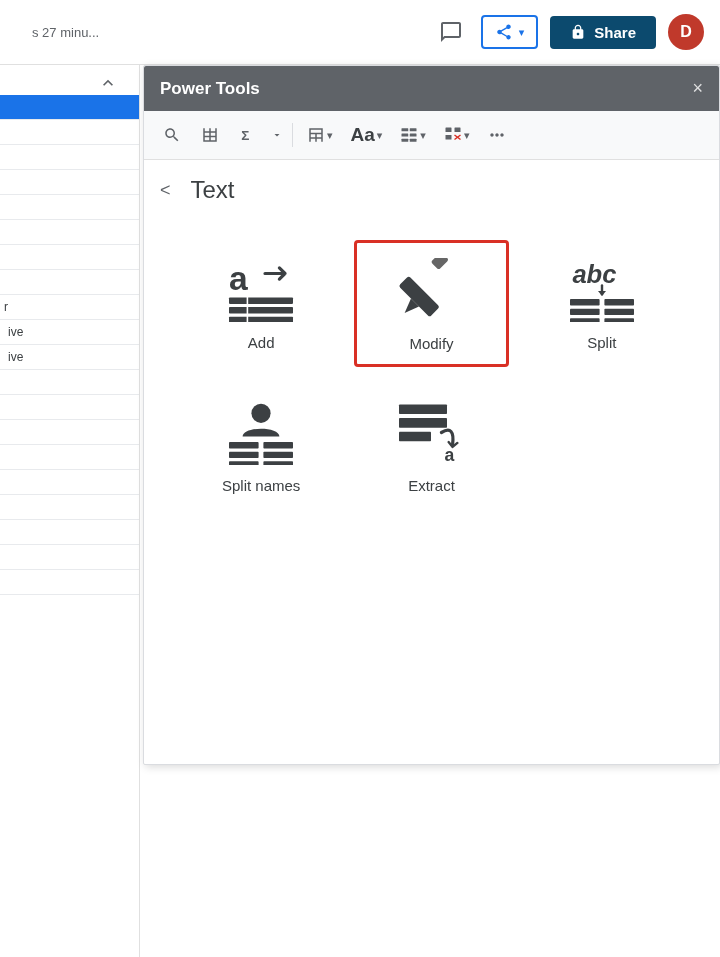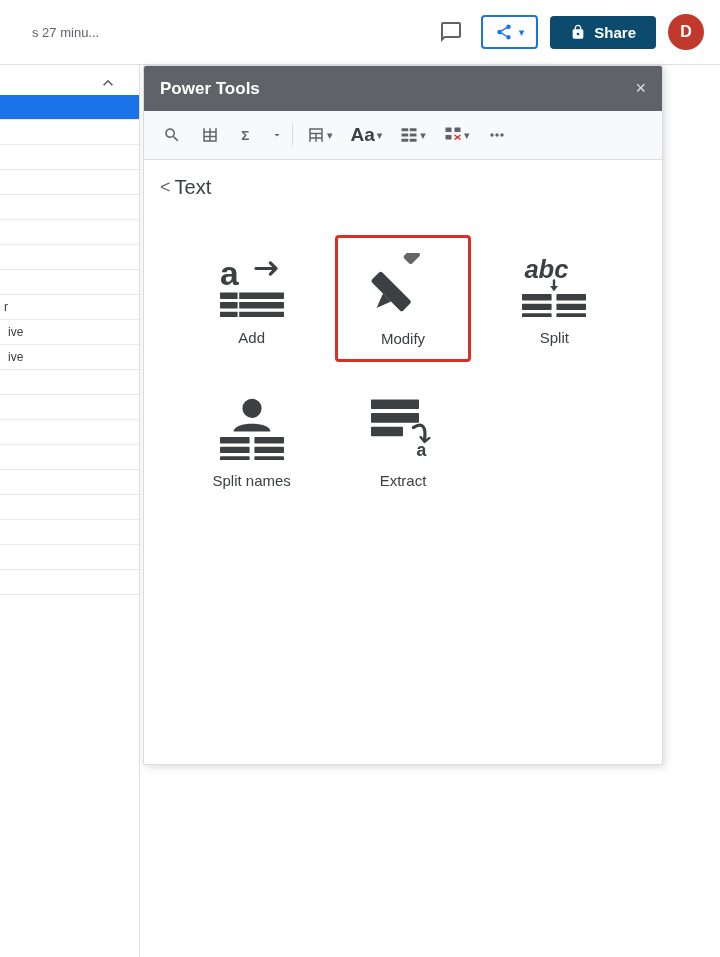--- a/index.html
+++ b/index.html
@@ -152,21 +152,21 @@
       background: #1a73e8;
     }
 
     .sheet-row.row-r { padding-left: 4px; }
 
     
     .power-tools-panel {
       position: absolute;
       top: 65px;
       left: 143px;
-      width: 520px;
+      width: 577px;
       height: 700px;
       background: #fff;
       border: 1px solid #dadce0;
       box-shadow: 2px 2px 8px rgba(0,0,0,0.15);
       border-radius: 2px;
       z-index: 10;
     }
 
     .panel-header {
       background: #5f6368;
@@ -245,22 +245,23 @@
       margin-bottom: 20px;
       cursor: pointer;
     }
 
     .breadcrumb-arrow {
       color: #5f6368;
       font-size: 18px;
     }
 
     .breadcrumb-text {
-      font-size: 20px;
+      font-size: 24px;
       color: #3c4043;
+      margin-left: 16px;
     }
 
     
     .tool-grid {
       display: grid;
       grid-template-columns: repeat(3, 1fr);
       gap: 16px;
       padding: 16px 24px;
     }
 

